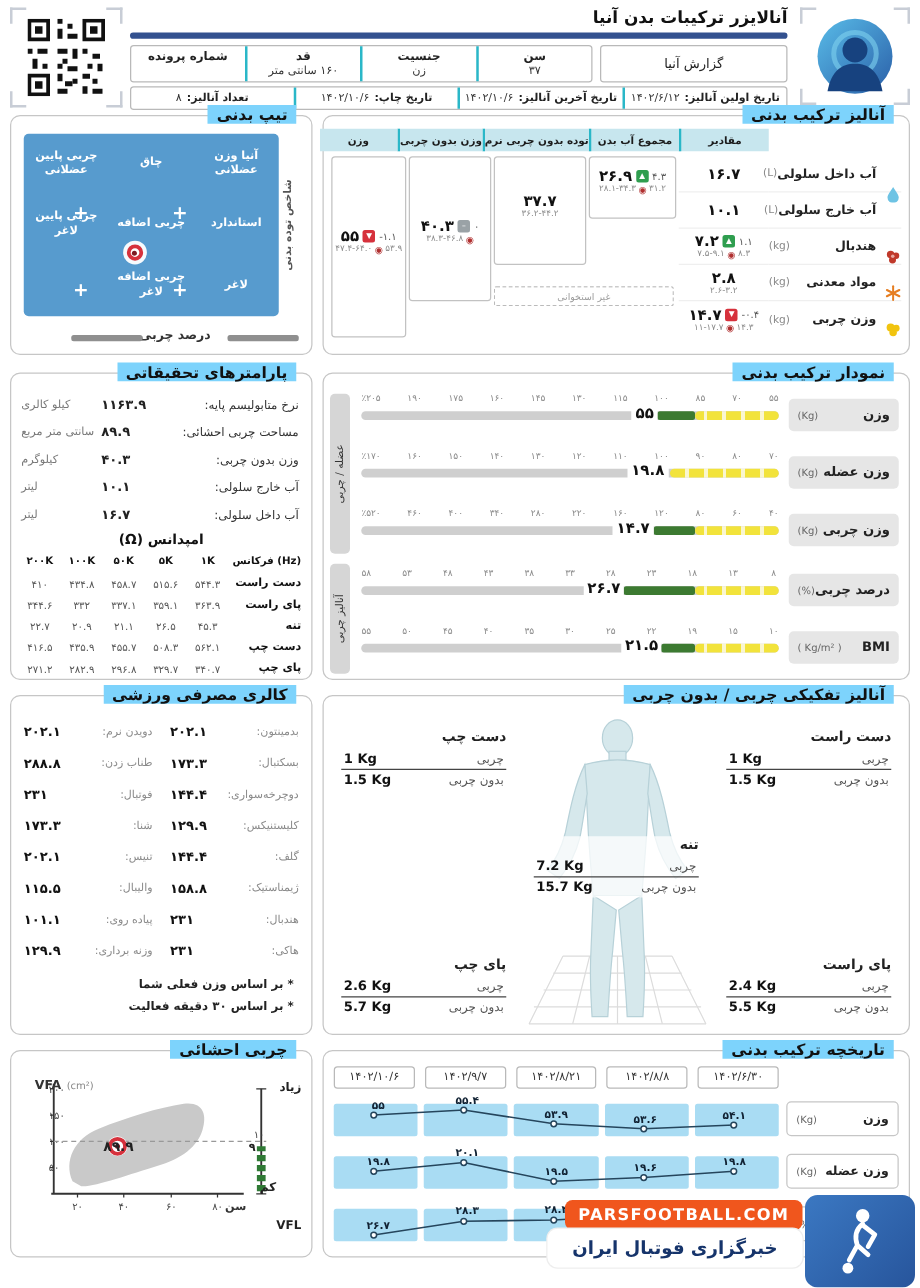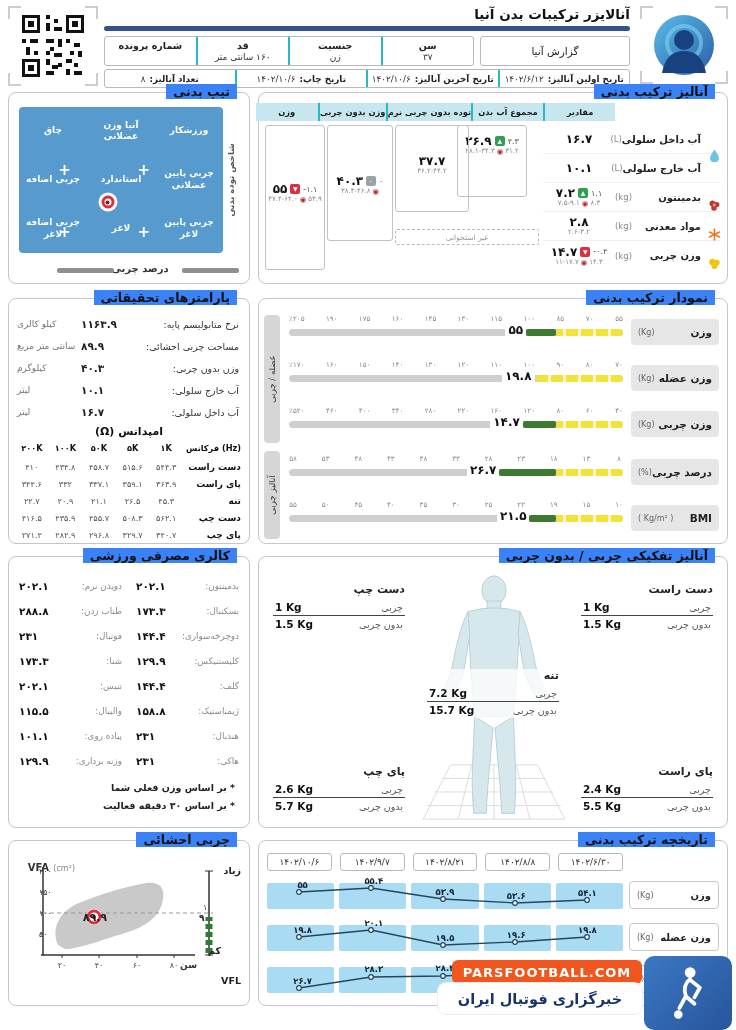--- a/index.html
+++ b/index.html
@@ -1,20 +1,20 @@
 <!DOCTYPE html>
 <html lang="fa" dir="rtl"><head>
 <meta charset="utf-8">
 <style>
 *{box-sizing:border-box;margin:0;padding:0}
 html,body{width:736px;height:1030px}
 body{position:relative;background:#fff;font-family:"DejaVu Sans",sans-serif;color:#222;direction:rtl;font-size:11px;overflow:hidden}
 .num{direction:ltr;unicode-bidi:isolate;display:inline-block}
 .section{position:absolute;border:1.5px solid #c6c6c6;border-radius:8px;background:#fff}
-.sec-title{position:absolute;top:-9px;right:12px;background:#3b82f6;padding:0 7px;font-weight:bold;font-size:12.5px;color:#111;white-space:nowrap}
+.sec-title{position:absolute;top:-9px;right:12px;background:#7dd3fc;padding:0 7px;font-weight:bold;font-size:12.5px;color:#111;white-space:nowrap}
 
 .logo{position:absolute;right:6px;top:4px;width:92px;height:82px}
 .logo svg{position:absolute;right:14px;top:9px}
 .brk i{position:absolute;width:13px;height:13px;border:2px solid #c8cdd6}
 .brk i:nth-child(1){right:2px;top:2px;border-left:none;border-bottom:none}
 .brk i:nth-child(2){left:2px;top:2px;border-right:none;border-bottom:none}
 .brk i:nth-child(3){right:2px;bottom:2px;border-left:none;border-top:none}
 .brk i:nth-child(4){left:2px;bottom:2px;border-right:none;border-top:none}
 .qr{position:absolute;left:8px;top:6px;width:90px;height:80px}
 .qr svg{position:absolute;left:14px;top:9px}
@@ -62,21 +62,21 @@
 .vrow:last-child{border-bottom:none}
 .vline{direction:ltr;display:flex;align-items:center;justify-content:center;gap:3px}
 .bigv{font-weight:bold;font-size:12px;color:#111}
 .badge{display:inline-block;width:10px;height:10px;border-radius:2px;color:#fff;font-size:6px;line-height:10px;text-align:center}
 .badge.up{background:#2f9e4f}.badge.down{background:#d6313c}.badge.zero{background:#9aa2a6}
 .delta{font-size:8px;color:#555}
 .rline{direction:ltr;display:flex;align-items:center;justify-content:center;gap:2px;font-size:7px;color:#8a8a8a;line-height:1.1}
 .tgt{color:#b03030;font-size:7.5px;line-height:1}
 .mbox{position:absolute;top:32px;border:1px solid #c2c2c2;border-radius:3px}
 .mbox .inner{position:absolute;right:2px;left:2px;text-align:center}
-#box-tbw{right:200px;width:70px;height:72px}
+#box-tbw{right:186px;width:70px;height:50px}
 #box-slm{right:258px;width:74px;height:87px}
 #box-ffm{right:334px;width:66px;height:116px}
 #box-wt{right:402px;width:60px;height:145px}
 .nonskel{position:absolute;top:136px;right:188px;width:144px;height:16px;border:1px dashed #bbb;border-radius:2px;display:flex;align-items:center;justify-content:center;font-size:7.5px;color:#999}
 
 #sec-chart{right:8px;top:298px;width:470px;height:246px}
 .strip{position:absolute;left:5px;width:16px;background:#d6d6d6;border-radius:4px}
 .striplab{position:absolute;left:-34px;top:50%;width:84px;text-align:center;transform:translateY(-50%) rotate(-90deg);font-size:8.5px;color:#333;white-space:nowrap}
 .crow{position:absolute;right:0;left:26px;height:42px}
 .clabel{position:absolute;right:8px;top:8px;width:88px;height:26px;background:#e6e6e6;border-radius:4px;display:flex;align-items:center;justify-content:space-between;padding:0 7px}
@@ -249,21 +249,20 @@
           <rect x="44" y="54" width="4" height="6"></rect>
           <rect x="52" y="56" width="8" height="4"></rect>
       </g>
     </svg>
     <span class="brk"><i style="right:0;top:0"></i><i style="left:0;top:0"></i><i style="right:0;bottom:0"></i><i style="left:0;bottom:0"></i></span>
   </div>
 
   <div class="section" id="sec-bodytype">
     <div class="sec-title">تیپ بدنی</div>
     <div class="bt-grid">
-        <div class="bt-cell">ورزشکار</div>
         <div class="bt-cell">آنیا وزن عضلانی</div>
         <div class="bt-cell">چاق</div>
         <div class="bt-cell">چربی پایین عضلانی</div>
         <div class="bt-cell">استاندارد</div>
         <div class="bt-cell">چربی اضافه</div>
         <div class="bt-cell">چربی پایین لاغر</div>
         <div class="bt-cell">لاغر</div>
         <div class="bt-cell">چربی اضافه لاغر</div>
       </div>
     <span class="bt-cross" style="right:calc(26px + 33%);top:calc(14px + 33%)">+</span>
@@ -317,21 +316,21 @@
         </svg>
       <div class="lrow">
           <span class="llab">آب داخل سلولی</span>
           <span class="lunit num">(L)</span>
         </div>
       <div class="lrow">
           <span class="llab">آب خارج سلولی</span>
           <span class="lunit num">(L)</span>
         </div>
       <div class="lrow">
-          <span class="llab">بدمینتون</span>
+          <span class="llab">هندبال</span>
           <span class="lunit num">(kg)</span>
         </div>
       <div class="lrow">
           <span class="llab">مواد معدنی</span>
           <span class="lunit num">(kg)</span>
         </div>
       <div class="lrow">
           <span class="llab">وزن چربی</span>
           <span class="lunit num">(kg)</span>
         </div>

